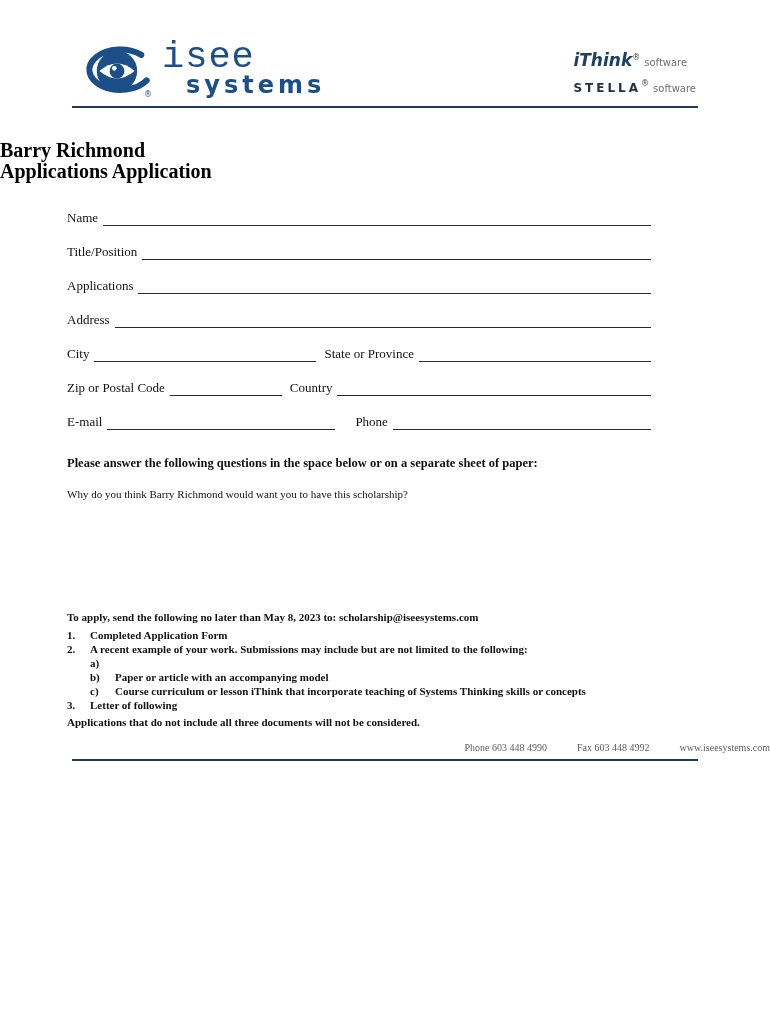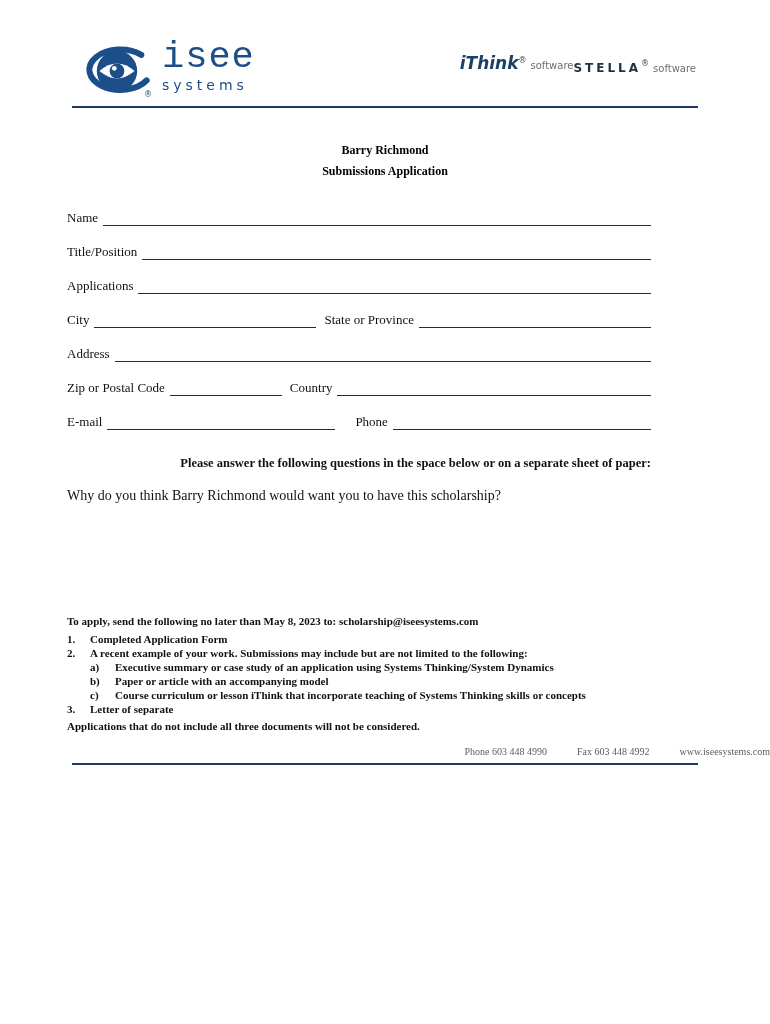--- a/index.html
+++ b/index.html
@@ -19,48 +19,48 @@
     padding:40px 74px 0 78px;
   }
   .brand { display:flex; align-items:flex-start; position:relative; }
   .brand .eye-wrap { position:relative; width:78px; height:62px; }
   .brand-reg {
     position:absolute; left:66px; top:50px;
     font-size:8px; color:#1c4e8a; font-family:"DejaVu Sans", sans-serif;
   }
   .brand-text { margin-left:6px; font-family:"DejaVu Sans", sans-serif; color:#1c4e8a; }
   .brand-isee { font-size:37px; line-height:34px; font-weight:500; letter-spacing:1px;font-family:Liberation Mono, monospace; }
-  .brand-systems { font-size:14px; line-height:22px; font-weight:400; letter-spacing:4px; }
-  .products { display:flex; flex-direction:row; align-items:center; padding-top:10px; }
+  .brand-systems { font-size:24px; line-height:22px; font-weight:700; letter-spacing:4px;margin-left:24px; }
+  .products { display:flex; flex-direction:column; align-items:flex-start; padding-top:10px; }
   .prod-row { white-space:nowrap; }
   .ithink { font-family:"DejaVu Sans", sans-serif; font-style:italic; font-weight:bold; font-size:17px; color:#1e3f66; }
   .stella { font-family:"DejaVu Sans", sans-serif; font-weight:bold; font-size:12px; letter-spacing:3px; color:#22303f; }
   .reg { font-family:"DejaVu Sans", sans-serif; font-size:8px; vertical-align:super; color:#444; }
   .soft { font-family:"DejaVu Sans", sans-serif; font-size:10px; color:#6f6f6f; margin-left:4px; }
   .stella-row { margin-top:8px; }
   .rule {
     margin:4px 72px 0 72px;
     border-top:2px solid #1f3864;
   }
   
-  .title { text-align:center; margin-top:32px; font-weight:bold; font-size:12px; line-height:21px; color:#000; }
+  .title { text-align:left; margin-top:32px; font-weight:bold; font-size:20px; line-height:21px; color:#000; }
   
   .form { margin:10px 119px 0 67px; }
   .frow { display:flex; align-items:flex-end; height:34px; font-size:13px; }
   .lbl { white-space:nowrap; line-height:16px; }
   .fline { border-bottom:1px solid #2a2a2a; height:16px; margin-left:5px; }
   .grow { flex:1; }
   .mid { margin-left:8px; }
   .gap { margin-left:20px; }
   .w-city { width:222px; }
   .w-zip { width:112px; }
   .w-email { width:228px; }
   
-  .instruction { margin:26px 119px 0 67px; font-size:12.5px; font-weight:bold;text-align:right; }
-  .question1 { margin:17px 119px 0 67px; font-size:14px; }
+  .instruction { margin:26px 119px 0 67px; font-size:12.5px; font-weight:bold; }
+  .question1 { margin:17px 119px 0 67px; font-size:11px; }
   .question2 { margin:204px 119px 0 67px; font-size:13px; }
   
   .apply { margin:110px 72px 12px 67px; font-size:11px; font-weight:bold; line-height:14px; }
   .apply-intro { margin-bottom:4px; }
   .li { display:flex; }
   .li .num { width:23px; flex:0 0 auto; }
   .li.sub { padding-left:23px; }
   .li.sub .num { width:25px; }
   .final-note { margin-top:3px; }
   
@@ -99,44 +99,44 @@
       </div>
       <div class="prod-row stella-row">
         <span class="stella">STELLA</span><span class="reg">®</span><span class="soft">software</span>
       </div>
     </div>
   </div>
   <div class="rule"></div>
 
   <div class="title">
     <div>Barry Richmond</div>
-    <div>Submissions Application</div>
+    <div>Applications Application</div>
   </div>
 
   <div class="form">
     <div class="frow">
       <span class="lbl">Name</span>
       <span class="fline grow"></span>
     </div>
     <div class="frow">
       <span class="lbl">Title/Position</span>
       <span class="fline grow"></span>
     </div>
     <div class="frow">
       <span class="lbl">Applications</span>
       <span class="fline grow"></span>
     </div>
     <div class="frow">
+      <span class="lbl">Address</span>
+      <span class="fline grow"></span>
+    </div>
+    <div class="frow">
       <span class="lbl">City</span>
       <span class="fline w-city"></span>
       <span class="lbl mid">State or Province</span>
-      <span class="fline grow"></span>
-    </div>
-    <div class="frow">
-      <span class="lbl">Address</span>
       <span class="fline grow"></span>
     </div>
     <div class="frow">
       <span class="lbl">Zip or Postal Code</span>
       <span class="fline w-zip"></span>
       <span class="lbl mid">Country</span>
       <span class="fline grow"></span>
     </div>
     <div class="frow">
       <span class="lbl">E-mail</span>
@@ -154,33 +154,32 @@
     <div class="li">
       <span class="num">1.</span>
       <span class="litext">Completed Application Form</span>
     </div>
     <div class="li">
       <span class="num">2.</span>
       <span class="litext">A recent example of your work. Submissions may include but are not limited to the following:</span>
     </div>
     <div class="li sub">
       <span class="num">a)</span>
-      <span class="litext">Executive summary or case study of an application using Systems Thinking/System Dynamics</span>
     </div>
     <div class="li sub">
       <span class="num">b)</span>
       <span class="litext">Paper or article with an accompanying model</span>
     </div>
     <div class="li sub">
       <span class="num">c)</span>
       <span class="litext">Course curriculum or lesson iThink that incorporate teaching of Systems Thinking skills or concepts</span>
     </div>
     <div class="li">
       <span class="num">3.</span>
-      <span class="litext">Letter of separate</span>
+      <span class="litext">Letter of following</span>
     </div>
     <div class="final-note">Applications that do not include all three documents will not be considered.</div>
   </div>
 
   <div class="footer-text">
     <span>Phone 603 448 4990</span>
     <span>Fax 603 448 4992</span>
     <span>www.iseesystems.com</span>
   </div>
   <div class="footer-rule"></div>

